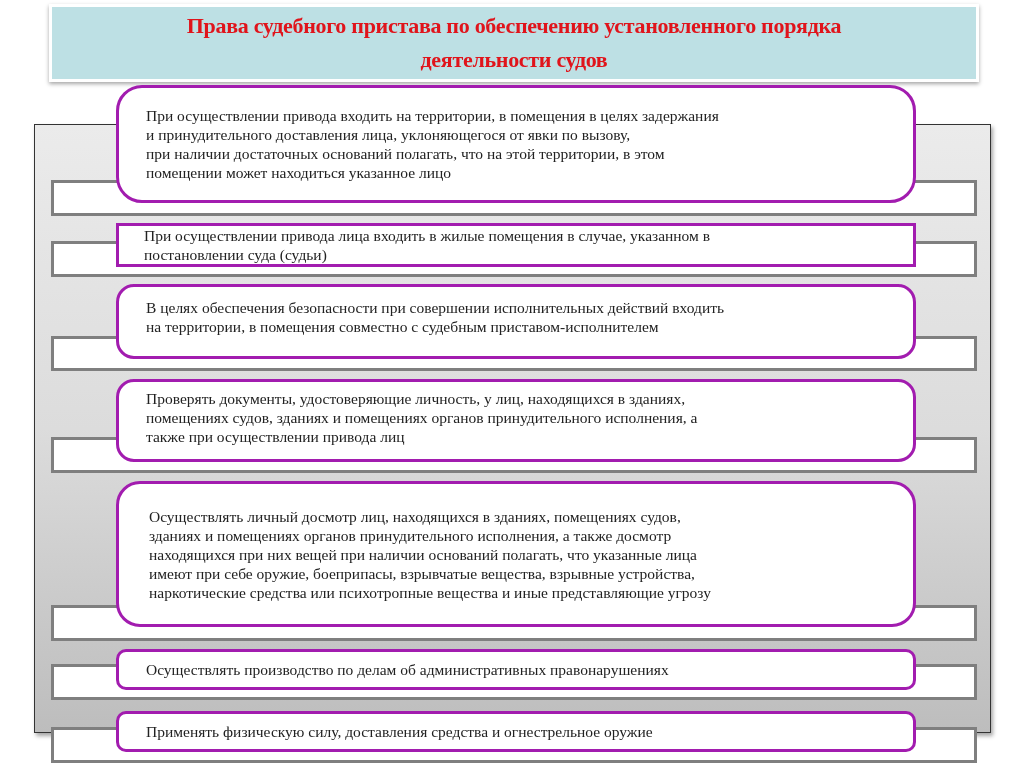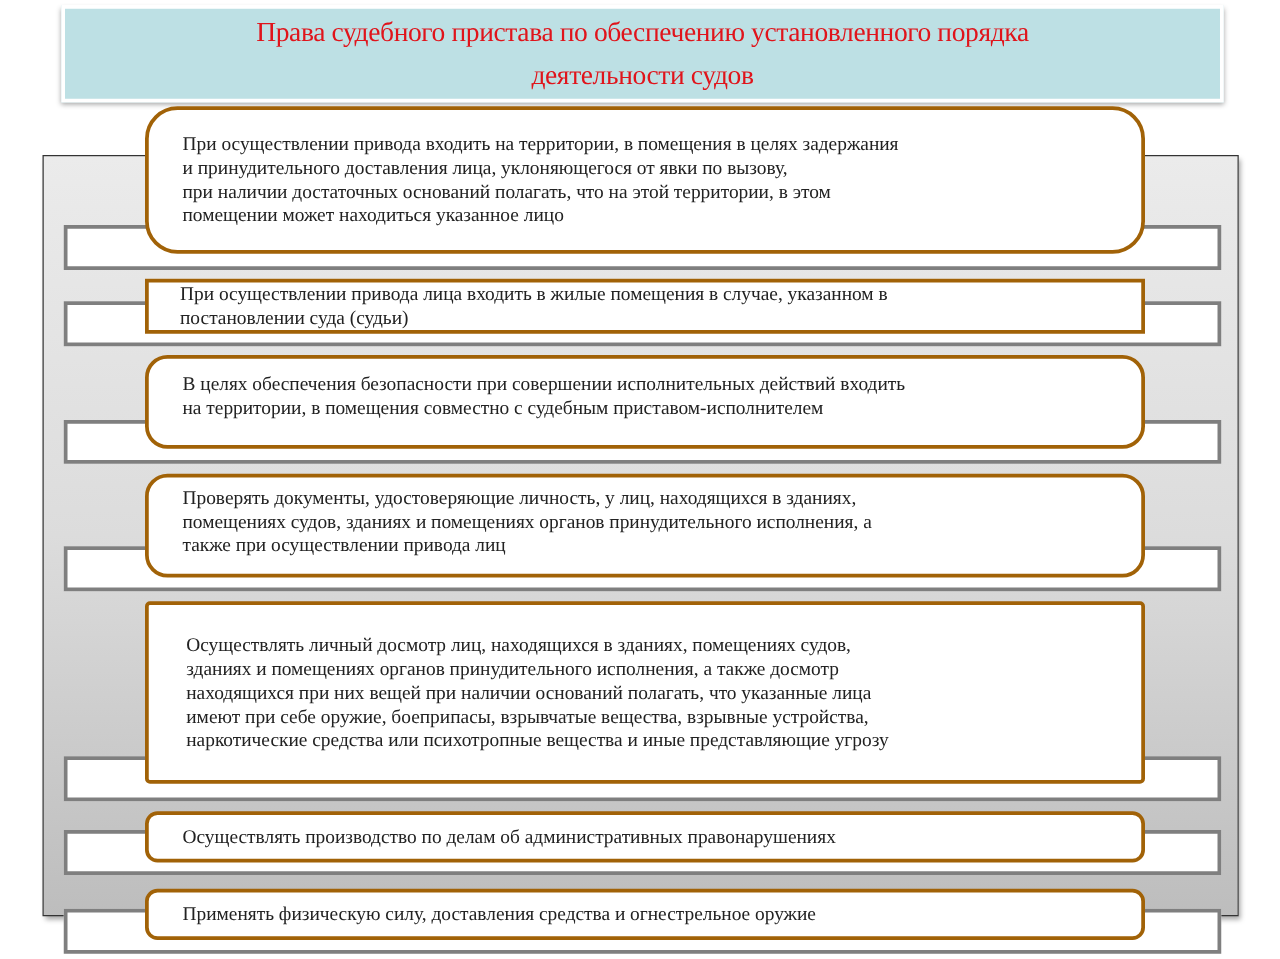--- a/index.html
+++ b/index.html
@@ -24,21 +24,21 @@
       border: 3px solid #ffffff;
       box-shadow: 0 2px 4px rgba(0,0,0,0.35);
       text-align: center;
       display: flex;
       flex-direction: column;
       justify-content: center;
     }
     .title-line {
       color: #e0141b;
       font-family: "Liberation Serif", "DejaVu Serif", serif;
-      font-weight: normal;
+      font-weight: bold;
       font-size: 22px;
       line-height: 34px;
       letter-spacing: -0.3px;
     }
     .frame {
       position: absolute;
       left: 34px;
       top: 124px;
       width: 955px;
       height: 607px;
@@ -51,21 +51,21 @@
       left: 51px;
       width: 920px;
       background: #ffffff;
       border: 3px solid #7f7f7f;
     }
     .card {
       position: absolute;
       left: 116px;
       width: 800px;
       background: #ffffff;
-      border: 3px solid #a16207;
+      border: 3px solid #a21caf;
       box-sizing: border-box;
       padding: 0 0 0 27px;
       display: flex;
       flex-direction: column;
       justify-content: center;
       color: #222222;
       font-size: 15.5px;
       line-height: 19px;
     }
     .card .line {
@@ -105,21 +105,21 @@
 
 <div class="strip" style="top:437px;height:30px;"></div>
 <div class="card" style="top:379px;height:83px;border-radius:18px;">
   <div class="line">Проверять документы, удостоверяющие личность, у лиц, находящихся в зданиях,</div>
   <div class="line">помещениях судов, зданиях и помещениях органов принудительного исполнения, а</div>
   <div class="line">также при осуществлении привода лиц</div>
   <div class="line" style="height:6px;"></div>
 </div>
 
 <div class="strip" style="top:605px;height:30px;"></div>
-<div class="card" style="top:481px;height:146px;border-radius:4px;padding-left:30px;">
+<div class="card" style="top:481px;height:146px;border-radius:24px;padding-left:30px;">
   <div class="line">Осуществлять личный досмотр лиц, находящихся в зданиях, помещениях судов,</div>
   <div class="line">зданиях и помещениях органов принудительного исполнения, а также досмотр</div>
   <div class="line">находящихся при них вещей при наличии оснований полагать, что указанные лица</div>
   <div class="line">имеют при себе оружие, боеприпасы, взрывчатые вещества, взрывные устройства,</div>
   <div class="line">наркотические средства или психотропные вещества и иные представляющие угрозу</div>
 </div>
 
 <div class="strip" style="top:664px;height:30px;"></div>
 <div class="card" style="top:649px;height:41px;border-radius:10px;">
   <div class="line">Осуществлять производство по делам об административных правонарушениях</div>

